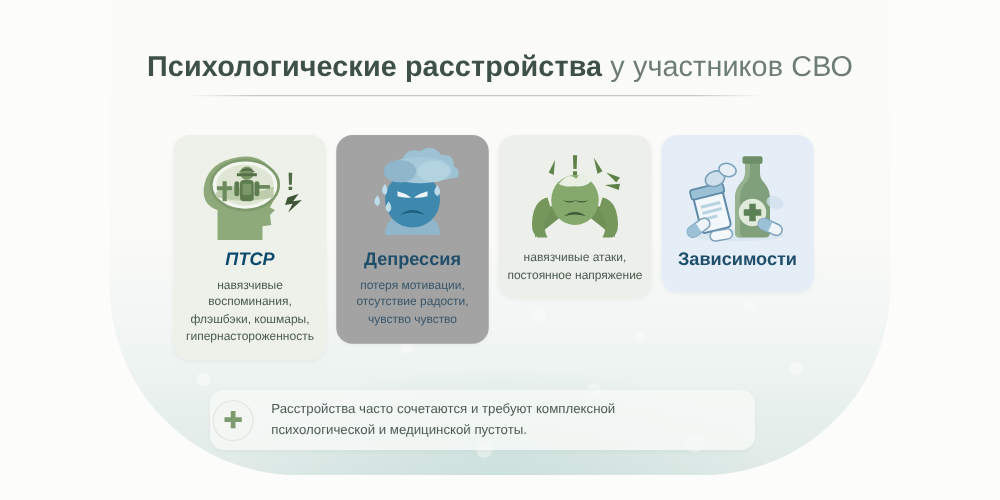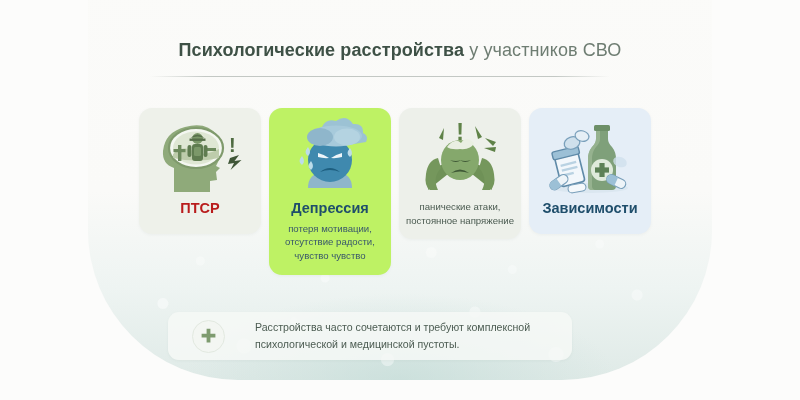--- a/index.html
+++ b/index.html
@@ -54,21 +54,21 @@
 
   
   .header {
     position: absolute;
     left: 0;
     top: 40px;
     width: 800px;
     text-align: center;
   }
   .title {
-    font-size: 18px;
+    font-size: 23px;
     letter-spacing: 0.1px;
     color: #6e7d72;
     font-weight: 400;
   }
   .title .strong {
     font-weight: 700;
     color: #3e5146;
   }
   .title-rule {
     position: absolute;
@@ -93,66 +93,65 @@
     width: 122px;
     border-radius: 13px;
     padding: 10px 6px 12px;
     box-sizing: border-box;
     display: flex;
     flex-direction: column;
     align-items: center;
     box-shadow: 0 1px 3px rgba(120,130,125,0.07);
   }
   .card.green  { background: #eef1ea; }
-  .card.blue   { background: #bef264; }
+  .card.blue   { background: #a3a3a3; }
   .card.green2 { background: #edf0ea; }
   .card.blue2  { background: #e5eef7; }
 
   .card-icon {
     width: 92px;
     height: 78px;
     display: block;
     margin-bottom: 4px;
   }
   .card-title {
     font-size: 14.5px;
     font-weight: 700;
     line-height: 1.15;
     text-align: center;
     margin-bottom: 5px;
   }
   .card.green .card-title,
-  .card.green2 .card-title { color: #b91c1c; }
+  .card.green2 .card-title { color: #0c4a6e; font-style: italic; }
   .card.blue .card-title,
   .card.blue2 .card-title  { color: #1f4e6b; }
 
   .card-desc {
     font-size: 9.6px;
     line-height: 1.42;
     text-align: center;
     color: #4a5a50;
   }
   .card.blue .card-desc,
   .card.blue2 .card-desc { color: #38566b; }
 
   
   .note {
     position: absolute;
     left: 168px;
     top: 312px;
-    width: 404px;
+    width: 436px;
     height: 48px;
     border-radius: 11px;
     background: rgba(247,249,247,0.82);
     display: flex;
     align-items: center;
-    padding: 0 24px;
+    padding: 0 2px;
     box-sizing: border-box;
     box-shadow: 0 1px 3px rgba(120,135,128,0.07);
-    gap: 16px;
   }
   .note-badge {
     width: 31px;
     height: 31px;
     border-radius: 50%;
     background: #f3f6f2;
     border: 1.5px solid #e2e9e0;
     display: flex;
     align-items: center;
     justify-content: center;
@@ -195,20 +194,21 @@
         <rect x="40" y="29" width="7" height="9" rx="1.5" fill="#7b9869"></rect>
         <circle cx="43.5" cy="20.5" r="5.4" fill="#7b9869"></circle>
         <path d="M36.5 20 q7 -7 14 0 q-7 -3 -14 0 z" fill="#566f49"></path>
         <path d="M35.5 20.5 h16 v2.4 h-16 z" fill="#566f49"></path>
         <rect x="33.5" y="27" width="4" height="12" rx="2" fill="#5f7c50"></rect>
         <rect x="49.5" y="27" width="4" height="12" rx="2" fill="#5f7c50"></rect>
         <text x="75" y="34" font-family="Liberation Sans, sans-serif" font-size="20" font-weight="700" fill="#4e6b41">!</text>
         <path d="M76 40 l9 -3 l-4.5 6 l7 -1 l-11 10 l3.5 -7 l-6 1 z" fill="#3f5637"></path>
       </svg>
       <div class="card-title">ПТСР</div>
+      <div class="card-desc">навязчивые воспоминания, флэшбэки, кошмары, гипернастороженность</div>
     </div>
 
     <div class="card blue">
       <svg class="card-icon" viewBox="0 0 92 78">
         <path d="M24 70 q0 -14 14 -16 l16 0 q14 2 14 16 z" fill="#8fb6cb"></path>
         <circle cx="46" cy="42" r="22" fill="#3f89ae"></circle>
         <circle cx="46" cy="42" r="22" fill="url(#fg)" opacity="0"></circle>
         <path d="M34 35 q6 1.5 11 5 q-6 0.5 -11 -1 z" fill="#eef6fa"></path>
         <path d="M58 35 q-6 1.5 -11 5 q6 0.5 11 -1 z" fill="#eef6fa"></path>
         <path d="M36 54 q10 -8 20 0 q-10 -4 -20 0 z" fill="#1e5f80"></path>
@@ -235,21 +235,21 @@
         <path d="M57 42 q-6 2 -11 0 q5 4 11 0 z" fill="#3f5836"></path>
         <path d="M37 55 q9 -7 18 0 q-9 -3 -18 0 z" fill="#3f5836"></path>
         <path d="M24 40 q-10 2 -12 16 q-2 12 4 16 l8 0 q-6 -12 3 -22 z" fill="#75975c"></path>
         <path d="M68 40 q10 2 12 16 q2 12 -4 16 l-8 0 q6 -12 -3 -22 z" fill="#75975c"></path>
         <text x="46" y="22" text-anchor="middle" font-family="Liberation Sans, sans-serif" font-size="23" font-weight="700" fill="#5f8248">!</text>
         <path d="M61 8 l7 11 l-4 2 z" fill="#5f8248"></path>
         <path d="M71 20 l11 4 l-3 4 z" fill="#5f8248"></path>
         <path d="M70 30 l12 -1 l-1 5 z" fill="#5f8248"></path>
         <path d="M30 10 l-5 10 l4 2 z" fill="#5f8248"></path>
       </svg>
-      <div class="card-desc">панические атаки, постоянное напряжение</div>
+      <div class="card-desc">навязчивые атаки, постоянное напряжение</div>
     </div>
 
     <div class="card blue2">
       <svg class="card-icon" viewBox="0 0 92 78">
         <ellipse cx="46" cy="70" rx="38" ry="5" fill="#dbe7f0"></ellipse>
         <path d="M52 10 h12 v11 q0 4 4 8 q4 5 4 12 v27 q0 4 -4 4 h-20 q-4 0 -4 -4 v-27 q0 -7 4 -12 q4 -4 4 -8 z" fill="#7fa07a"></path>
         <path d="M52 10 h4 v11 q0 4 -4 8 q-4 5 -4 12 v27 q0 4 4 4 h-4 q-4 0 -4 -4 v-27 q0 -7 4 -12 q4 -4 4 -8 z" fill="#9cb795" opacity="0.8"></path>
         <rect x="50" y="7" width="16" height="6" rx="1.5" fill="#6d8f68"></rect>
         <circle cx="58" cy="52" r="11" fill="#dfeadb"></circle>
         <rect x="55.4" y="45" width="5.2" height="14" fill="#5d8156"></rect>

